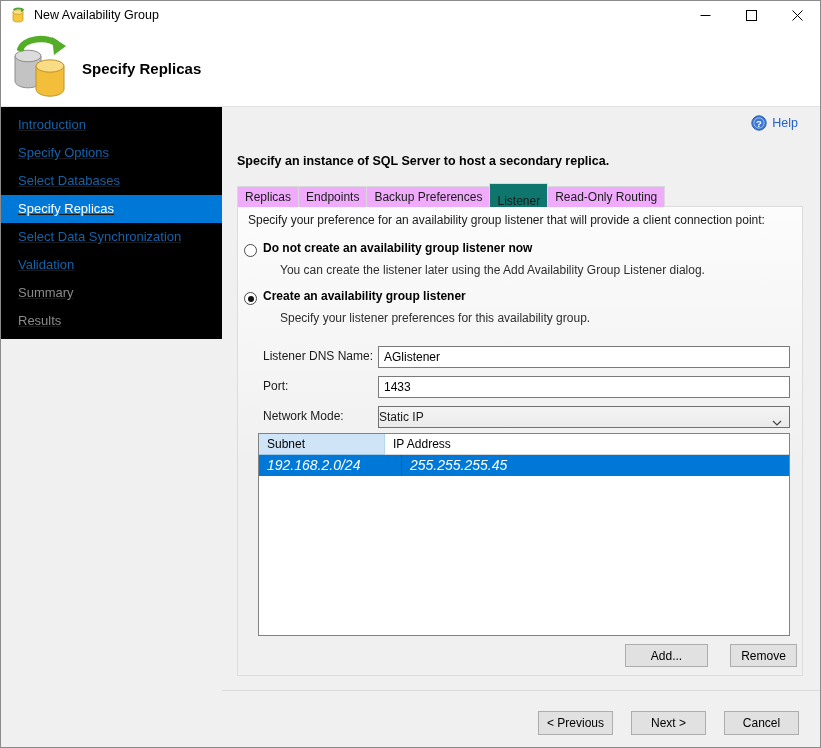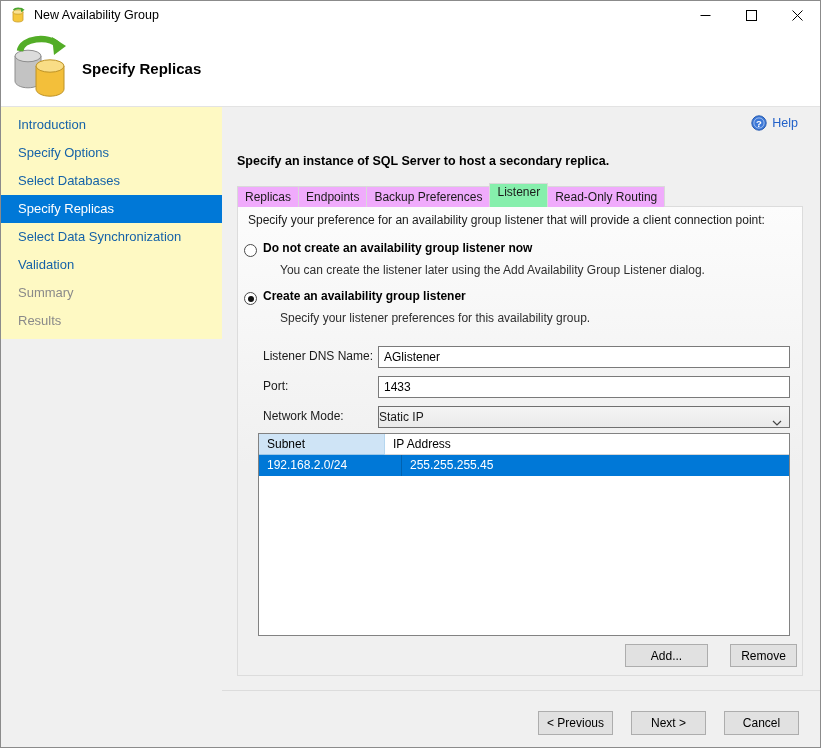--- a/index.html
+++ b/index.html
@@ -20,35 +20,35 @@
   .win-controls { position:absolute; right:1px; top:1px; height:29px; display:flex; }
   .win-btn { width:46px; height:29px; display:flex; align-items:center; justify-content:center; cursor:pointer; background:#fff; }
 
   
   .header { position:absolute; top:30px; left:0; width:100%; height:77px; background:#ffffff; border-bottom:1px solid #e3e3e3; }
   .header-icon { position:absolute; left:8px; top:4px; }
   .header-title { position:absolute; left:82px; top:30px; font-size:15px; font-weight:bold; color:#000; }
 
   
   .sidebar { position:absolute; left:0; top:107px; width:222px; bottom:1px; background:#f0f0f0; }
-  .sidebar-list { background:#fef9c3; padding:4px 0 4px 0; }
+  .sidebar-list { background:#000000; padding:4px 0 4px 0;text-decoration:underline; }
   .side-item { height:28px; line-height:28px; padding-left:18px; font-size:13px; white-space:nowrap; }
   .side-item.link { color:#1562a8; cursor:pointer; }
   .side-item.selected { background:#0078d7; color:#ffffff; cursor:default; }
   .side-item.disabled { color:#8a8a8a; cursor:default; }
 
   
   .main { position:absolute; left:222px; top:107px; right:1px; bottom:1px; }
   .help-link { position:absolute; top:8px; right:22px; display:flex; align-items:center; gap:5px; color:#2261c9; font-size:12.5px; cursor:pointer; }
   .main-heading { position:absolute; left:15px; top:47px; font-size:12.5px; font-weight:bold; color:#000; white-space:nowrap; }
 
   
   .tabs { position:absolute; left:15px; top:76px; height:24px; display:flex; align-items:flex-end; z-index:2; }
   .tab { font-size:12px; padding:3px 7px 3px 7px; background:#f0abfc; border:1px solid #d9d9d9; border-bottom:none; margin-right:-1px; cursor:pointer; white-space:nowrap; height:21px; }
-  .tab.active { background:#86efac; height:24px; padding-top:1px; position:relative; z-index:3; cursor:default; }
+  .tab.active { background:#0f766e; height:24px; padding-top:10px; position:relative; z-index:3; cursor:default; }
 
   
   .panel { position:absolute; left:15px; top:99px; width:566px; height:470px; border:1px solid #dcdcdc; background:linear-gradient(180deg,#fcfcfc 0%,#f0f0f0 55%); }
   .panel-desc { position:absolute; left:10px; top:6px; font-size:12px; color:#1a1a1a; white-space:nowrap; }
 
   .radio { position:absolute; width:13px; height:13px; border-radius:50%; border:1px solid #4a4a4a; background:#fff; cursor:pointer; }
   .radio.checked::after { content:''; position:absolute; inset:2.5px; border-radius:50%; background:#111; }
   .opt-label { position:absolute; left:25px; font-size:12px; font-weight:bold; color:#000; white-space:nowrap; cursor:pointer; }
   .opt-desc { position:absolute; left:25px; font-size:12px; color:#2e2e2e; white-space:nowrap;margin-left:17px; }
 
@@ -58,21 +58,21 @@
   .combo-chevron { position:absolute; right:7px; top:8px; }
 
   
   .grid { position:absolute; left:20px; top:226px; right:12px; height:203px; background:#ffffff; border:1px solid #828282; }
   .grid-header { display:flex; height:21px; }
   .th { font-size:12px; line-height:21px; padding-left:8px; color:#000; cursor:pointer; }
   .th-subnet { width:126px; background:#cfe4f6; border-right:1px solid #b5d6ef; border-bottom:1px solid #9dc7e6; }
   .th-ip { flex:1; background:#ffffff; border-bottom:1px solid #d6d6d6; }
   .grid-row { display:flex; height:21px; cursor:pointer; }
   .grid-row.selected { background:#0078d7; color:#fff; }
-  .td { font-size:12px; line-height:21px; padding-left:8px; white-space:nowrap; }
+  .td { font-size:14px; line-height:21px; padding-left:8px; white-space:nowrap;font-style:italic; }
   .td-subnet { width:143px; border-right:1px solid rgba(0,0,0,0.18); }
   .td-ip { flex:1; }
 
   .btn { font-family:"Liberation Sans",sans-serif; font-size:12px; color:#000; background:#e1e1e1; border:1px solid #adadad; cursor:pointer; text-align:center; }
   .btn-add    { position:absolute; left:387px; top:437px; width:83px; height:23px; }
   .btn-remove { position:absolute; left:492px; top:437px; width:67px; height:23px; }
 
   
   .footer-sep { position:absolute; left:222px; right:1px; top:690px; height:1px; background:#dcdcdc; }
   .btn-prev   { position:absolute; left:538px; top:711px; width:75px; height:24px; }

